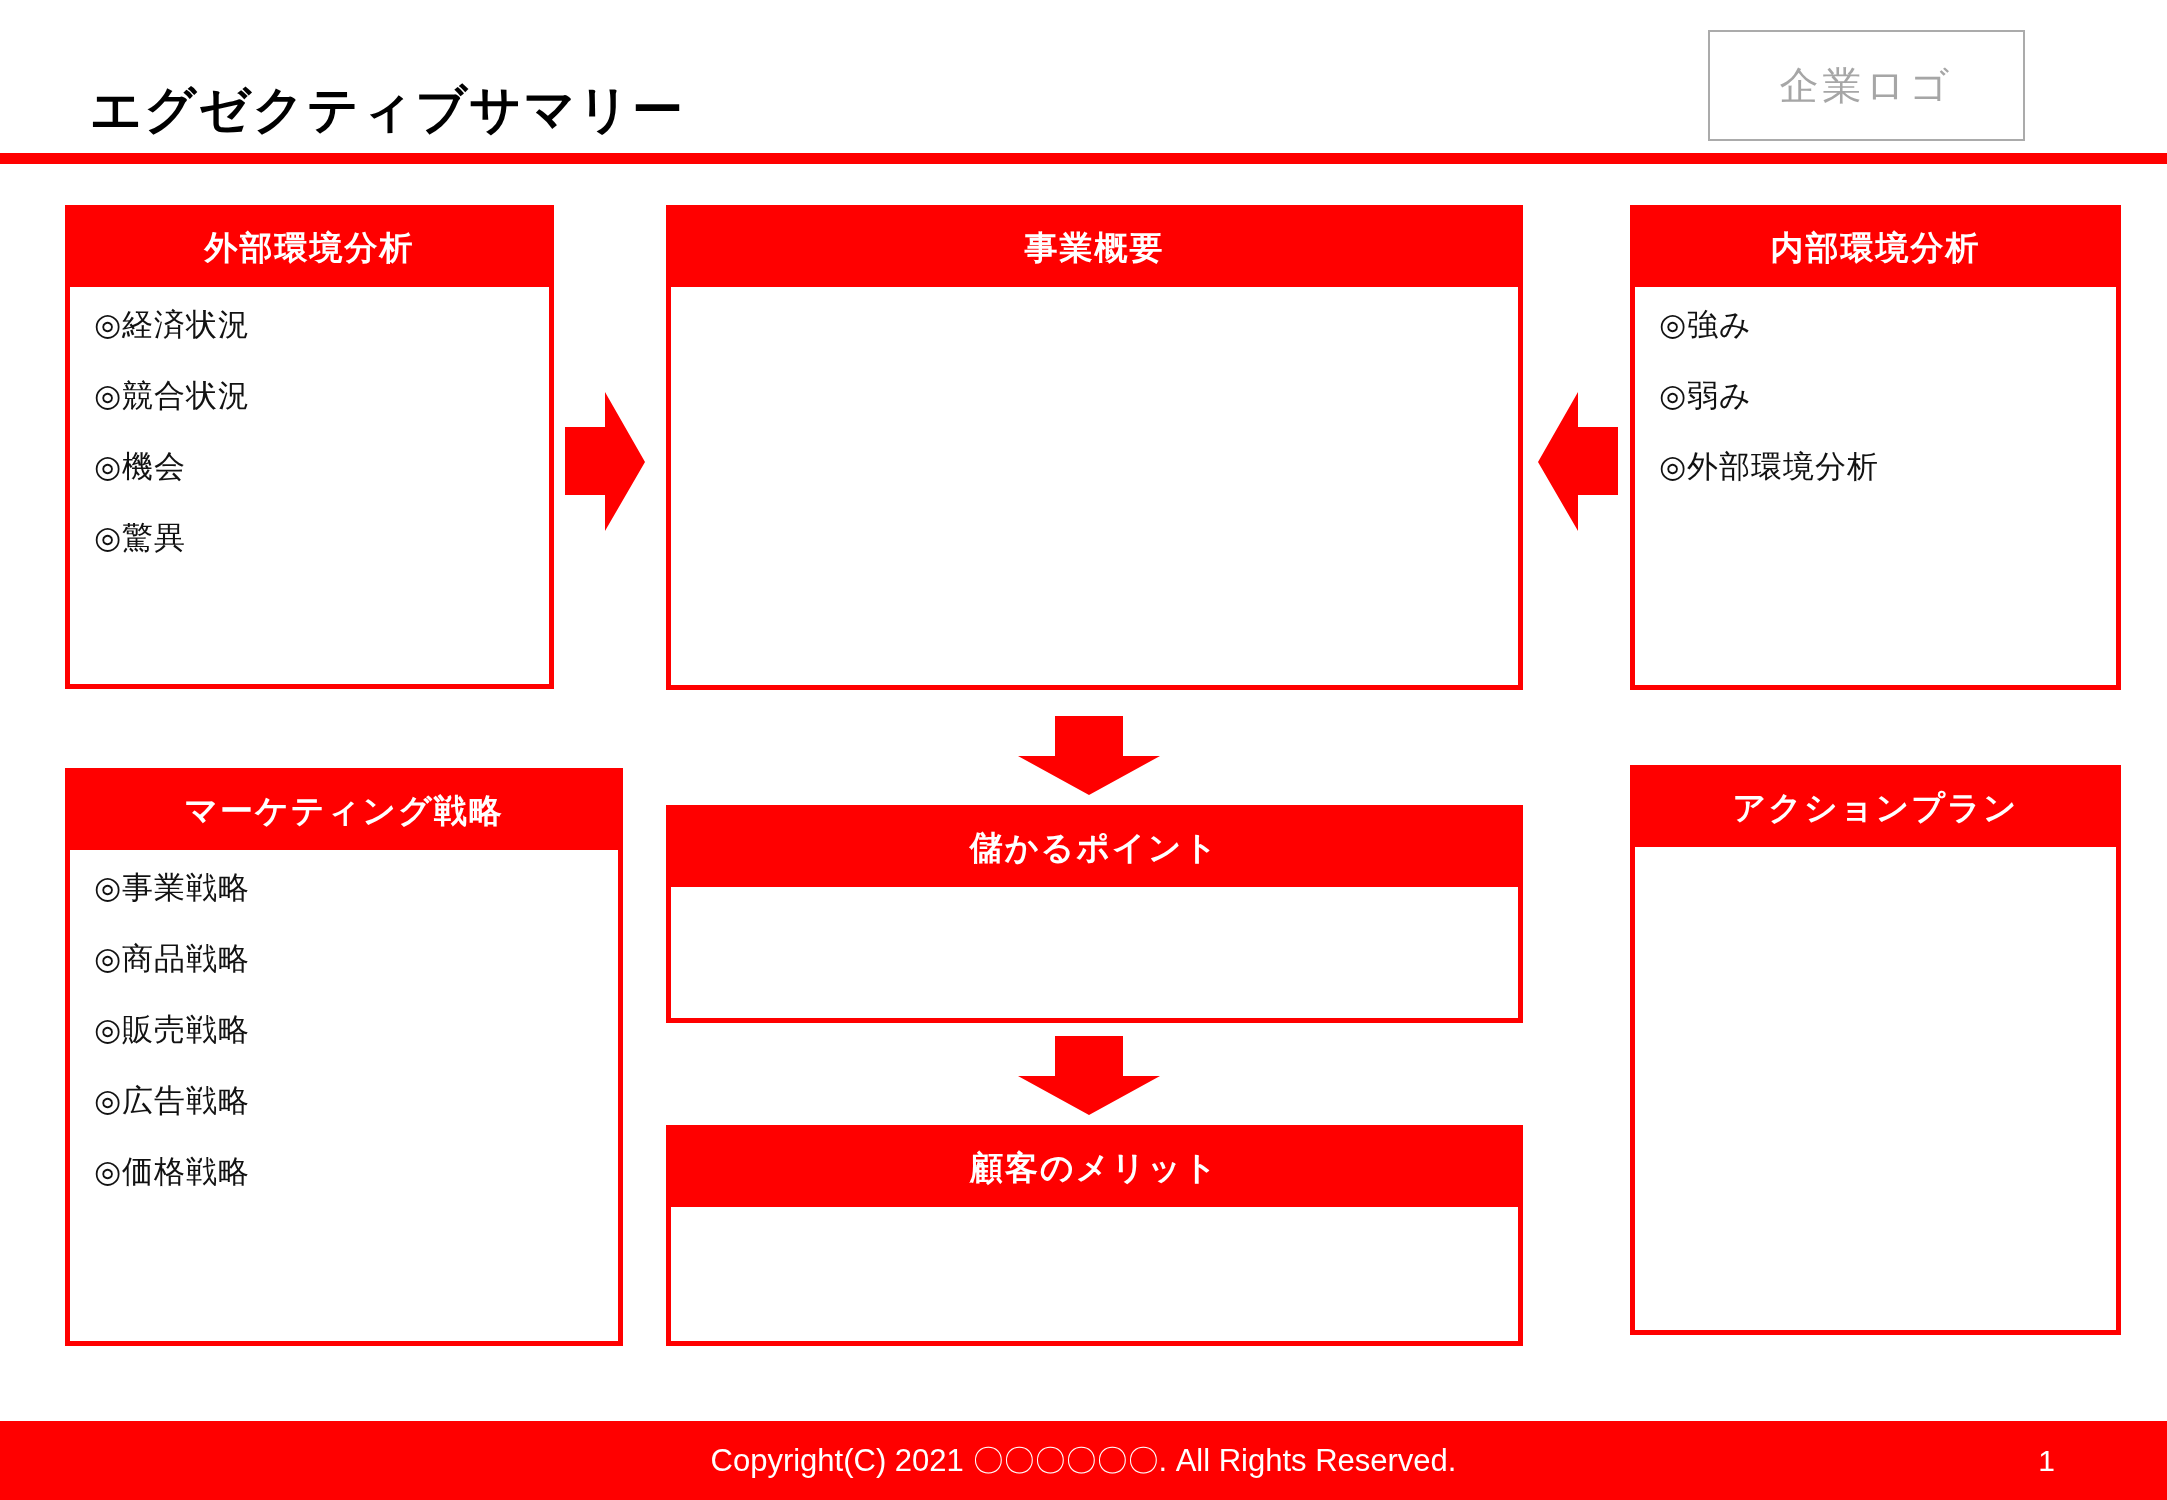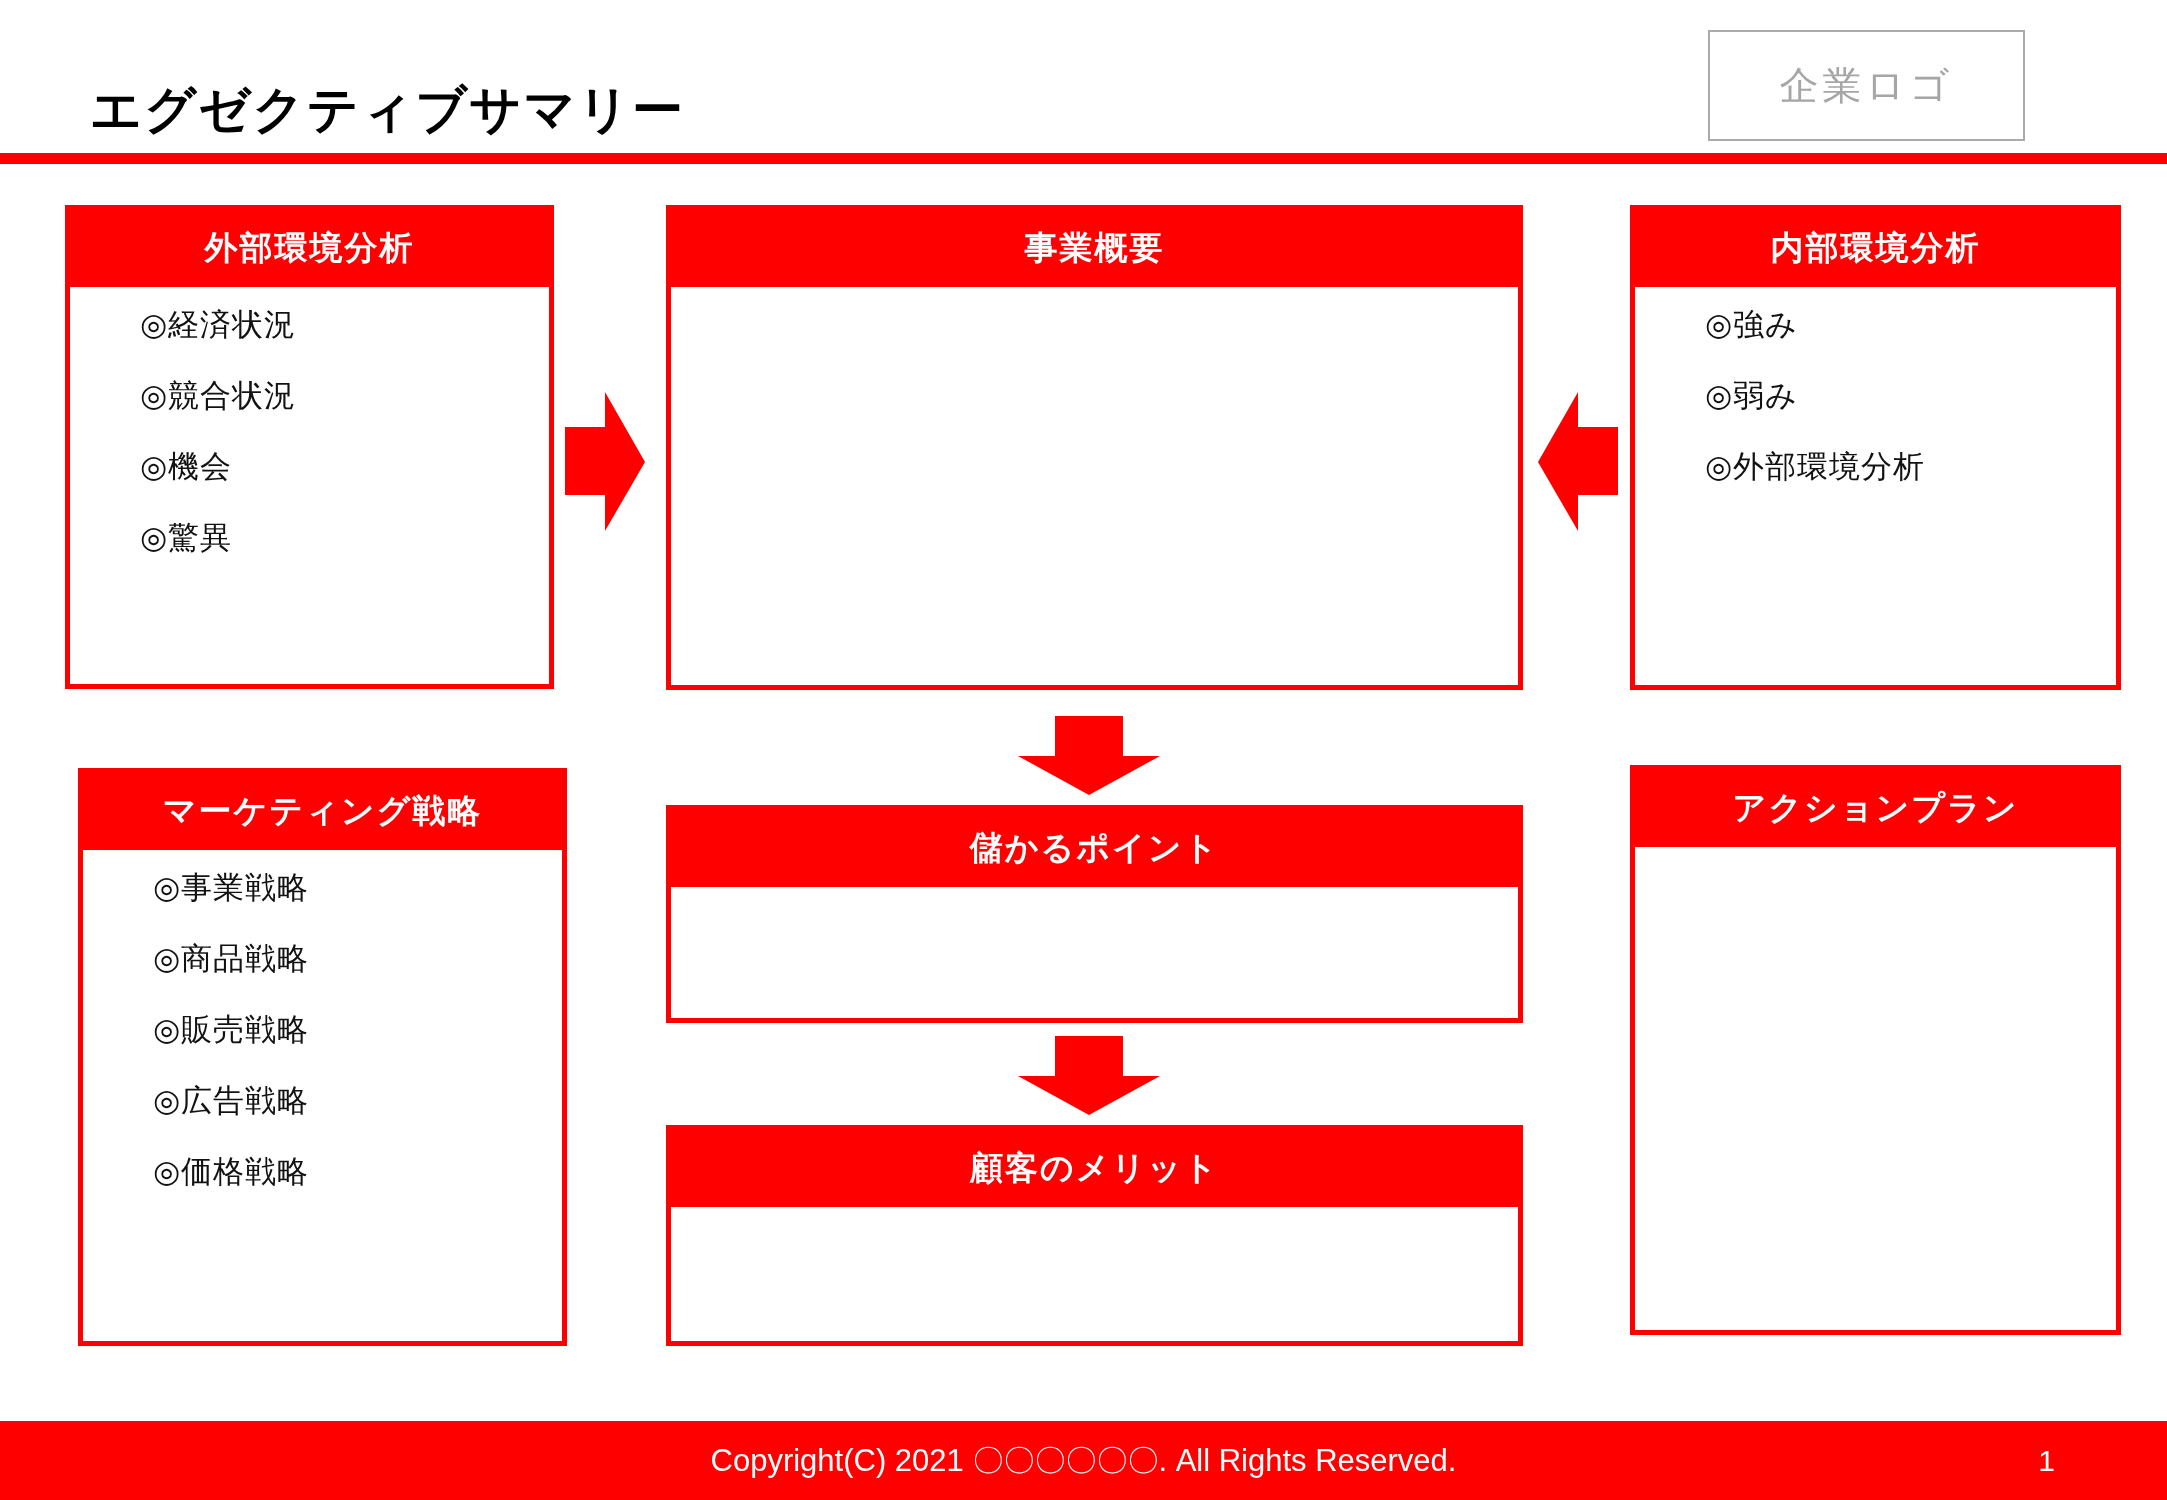--- a/index.html
+++ b/index.html
@@ -56,21 +56,20 @@
     white-space: nowrap;
   }
   .panel-body { padding: 2px 10px 0 24px; }
   .list-item {
     height: 71px;
     display: flex; align-items: center;
     font-size: 31px;
     color: #121212;
     letter-spacing: 1px;
     white-space: nowrap;
-    margin-left: 46px;
   }
   .flow-arrow { position: absolute; }
   .flow-arrow svg { display: block; }
   .footer-bar {
     position: absolute;
     left: 0; top: 1421px;
     width: 2167px; height: 79px;
     background: #ff0000;
     color: #ffffff;
   }
@@ -83,21 +82,21 @@
   .page-number {
     position: absolute;
     top: 0; right: 112px;
     line-height: 79px;
     font-size: 30px;
   }
   
   #panel-external  { left: 65px;   top: 205px;  width: 489px; height: 484px; }
   #panel-overview  { left: 666px;  top: 205px;  width: 857px; height: 485px; }
   #panel-internal  { left: 1630px; top: 205px;  width: 491px; height: 485px; }
-  #panel-marketing { left: 78px;   top: 768px;  width: 489px; height: 578px; }
+  #panel-marketing { left: 65px;   top: 768px;  width: 558px; height: 578px; }
   #panel-profit    { left: 666px;  top: 805px;  width: 857px; height: 218px; }
   #panel-customer  { left: 666px;  top: 1125px; width: 857px; height: 221px; }
   #panel-action    { left: 1630px; top: 765px;  width: 491px; height: 570px; }
 </style>
 </head>
 <body>
 
 <div class="slide">
 
   <div class="page-title">エグゼクティブサマリー</div>

